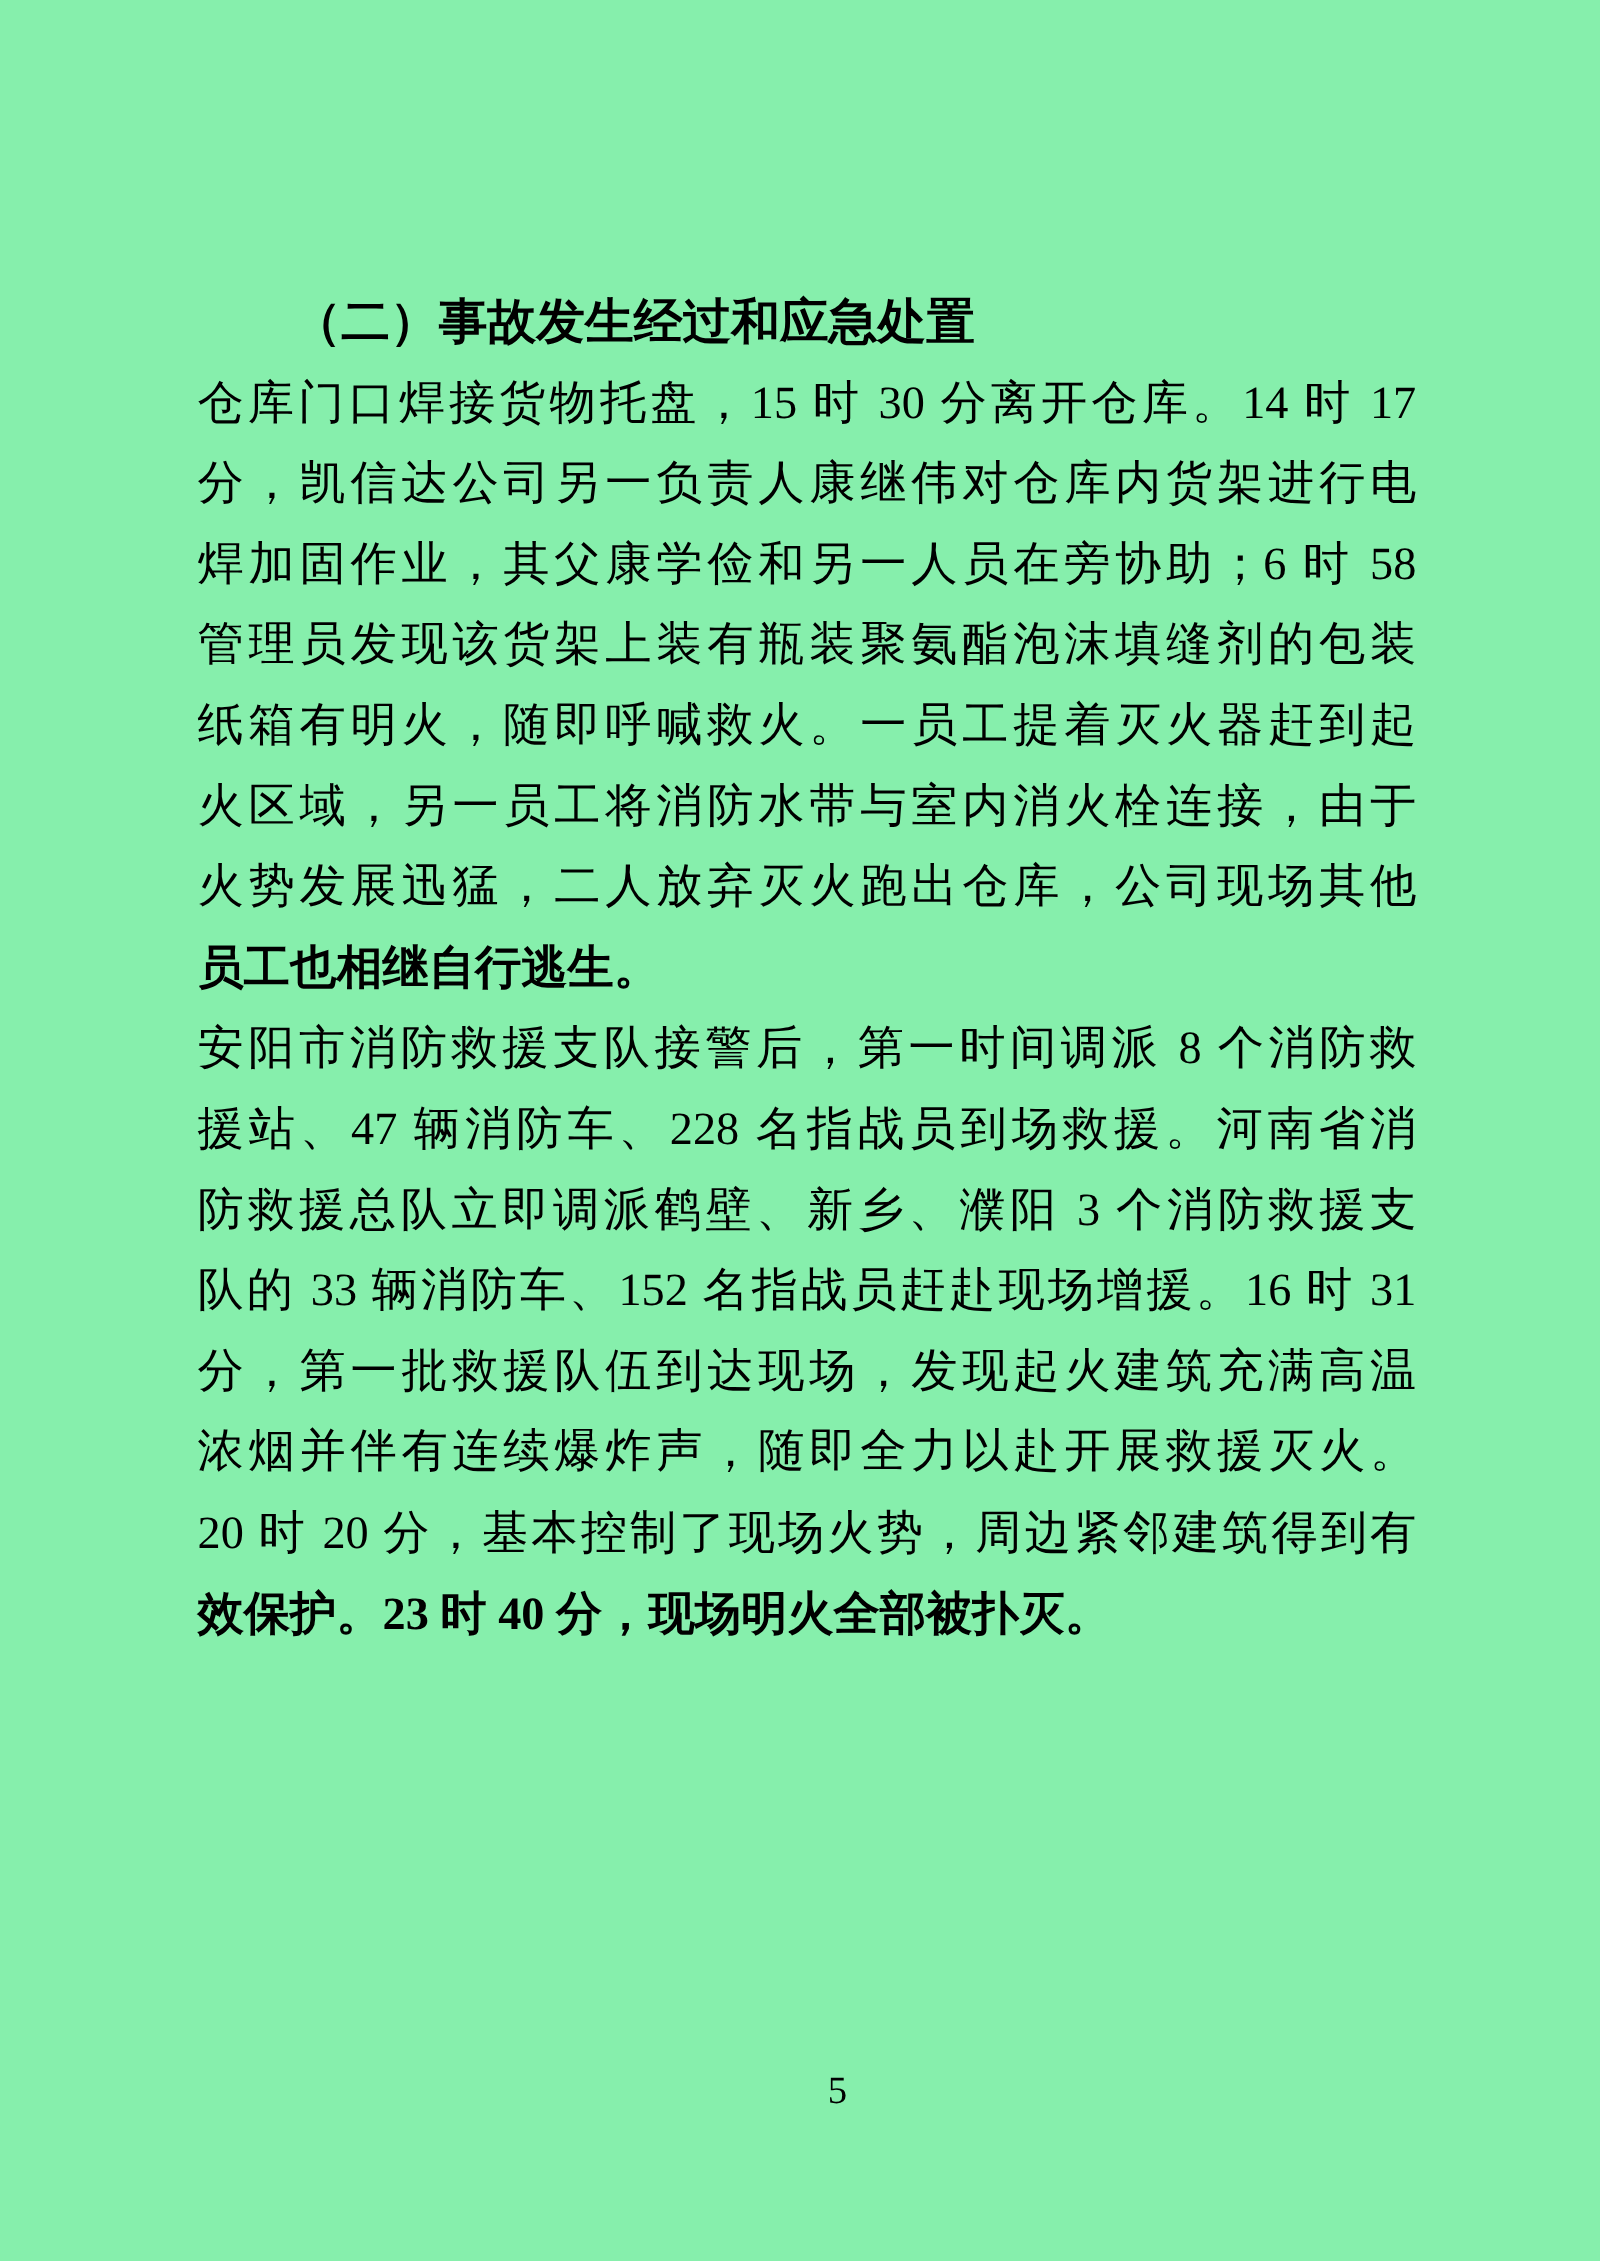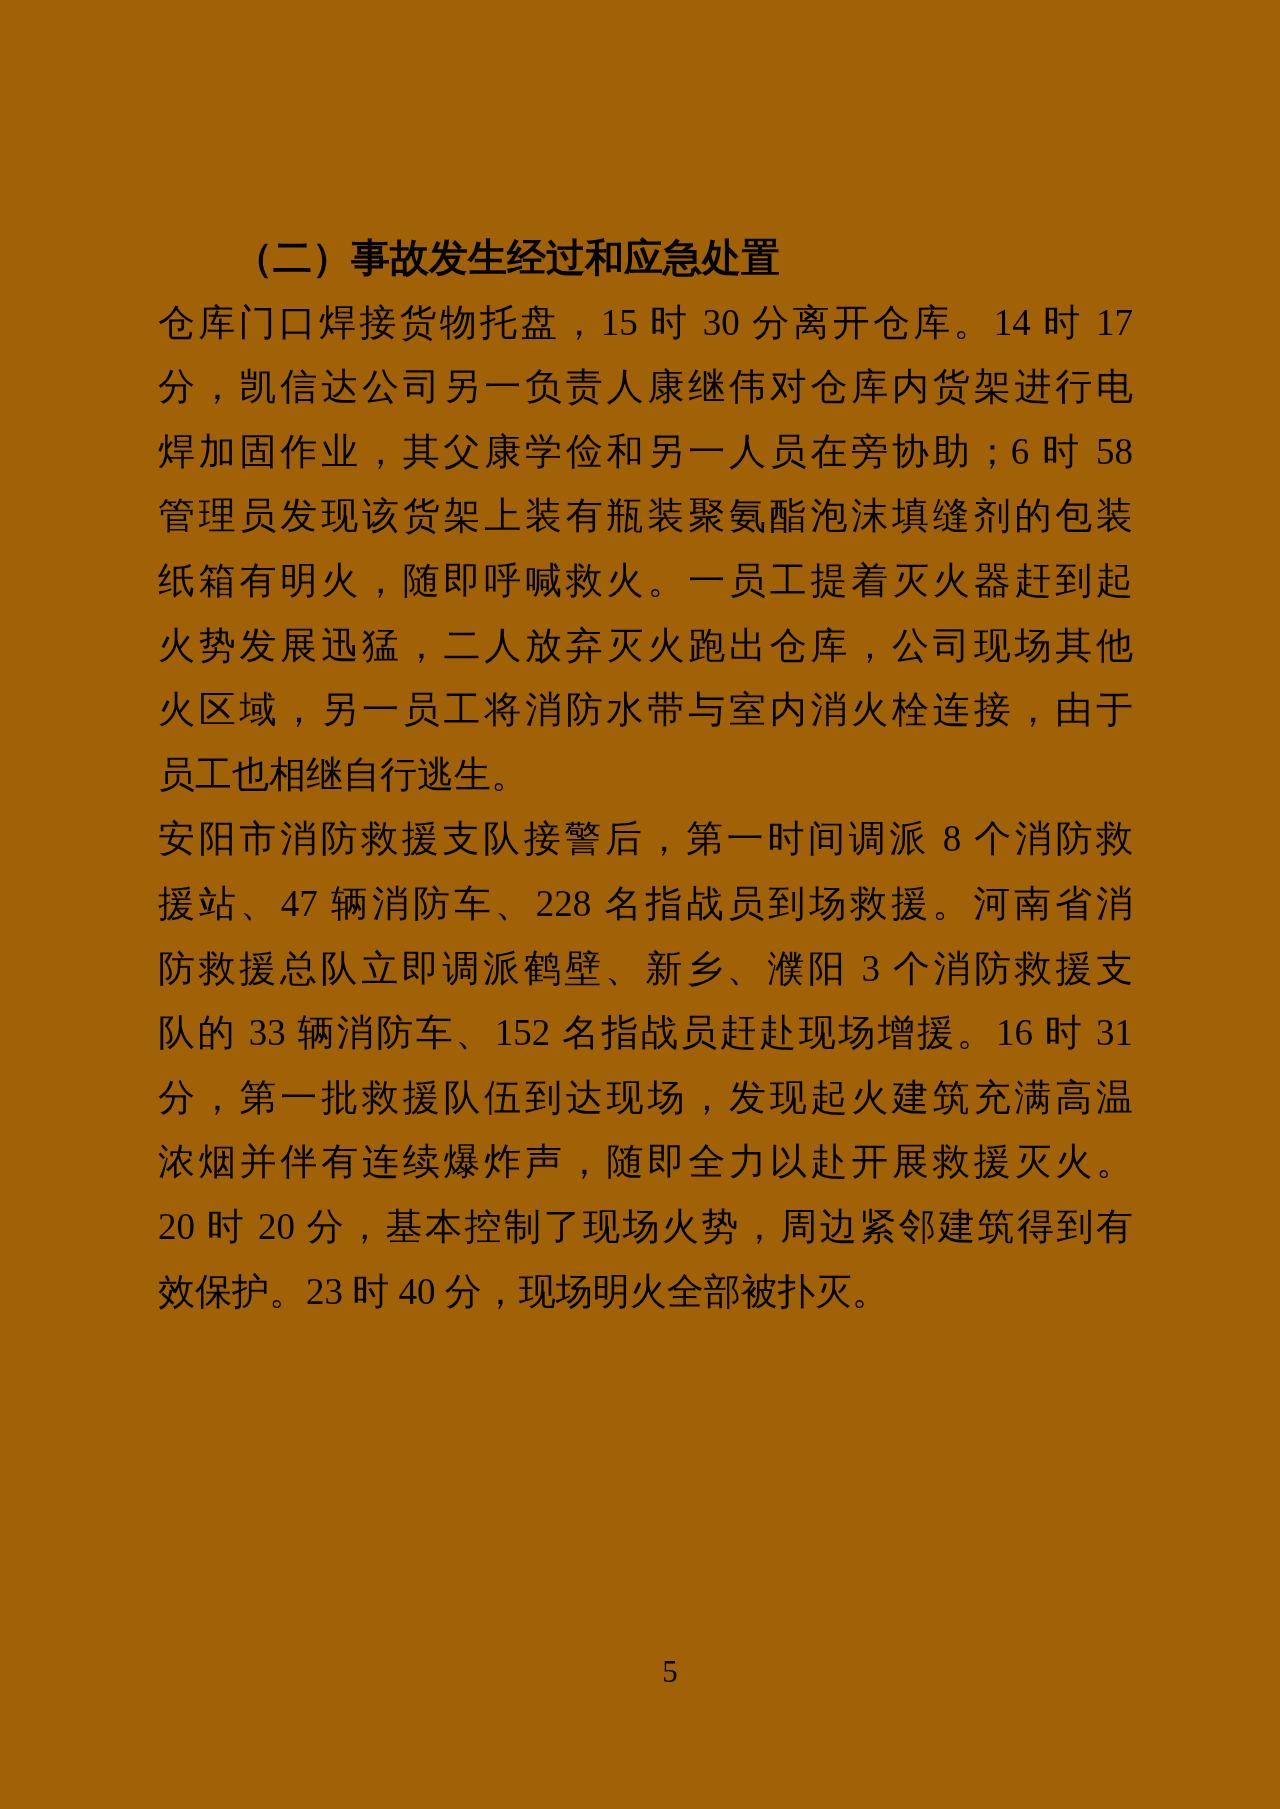--- a/index.html
+++ b/index.html
@@ -4,21 +4,21 @@
 <style>
   html, body {
     margin: 0;
     padding: 0;
     background: #ffffff;
   }
   .page {
     position: relative;
     width: 1280px;
     height: 1809px;
-    background: #a16207;
+    background: #86efac;
     color: #000000;
     font-family: "Liberation Serif", "DejaVu Serif", serif;
     overflow: hidden;
   }
   .content {
     position: absolute;
     left: 158px;
     top: 226px;
     width: 975px;
   }
@@ -26,20 +26,21 @@
     font-size: 37px;
     line-height: 64.6px;
     height: 64.6px;
     white-space: nowrap;
     text-align: justify;
     text-align-last: justify;
   }
   .line.para-end {
     text-align: left;
     text-align-last: left;
+    font-weight: bold;
   }
   .line.indent {
     text-indent: 76px;
   }
   .heading {
     font-weight: bold;
     font-size: 39px;
     text-align: left;
     text-align-last: left;
   }
@@ -60,22 +61,22 @@
 <div class="page">
   <div class="content">
 
     <div class="line heading indent">（二）事故发生经过和应急处置</div>
 
     <div class="line">仓库门口焊接货物托盘，15 时 30 分离开仓库。14 时 17</div>
     <div class="line">分，凯信达公司另一负责人康继伟对仓库内货架进行电</div>
     <div class="line">焊加固作业，其父康学俭和另一人员在旁协助；6 时 58</div>
     <div class="line">管理员发现该货架上装有瓶装聚氨酯泡沫填缝剂的包装</div>
     <div class="line">纸箱有明火，随即呼喊救火。一员工提着灭火器赶到起</div>
+    <div class="line">火区域，另一员工将消防水带与室内消火栓连接，由于</div>
     <div class="line">火势发展迅猛，二人放弃灭火跑出仓库，公司现场其他</div>
-    <div class="line">火区域，另一员工将消防水带与室内消火栓连接，由于</div>
     <div class="line para-end">员工也相继自行逃生。</div>
 
     <div class="line">安阳市消防救援支队接警后，第一时间调派 8 个消防救</div>
     <div class="line">援站、47 辆消防车、228 名指战员到场救援。河南省消</div>
     <div class="line">防救援总队立即调派鹤壁、新乡、濮阳 3 个消防救援支</div>
     <div class="line">队的 33 辆消防车、152 名指战员赶赴现场增援。16 时 31</div>
     <div class="line">分，第一批救援队伍到达现场，发现起火建筑充满高温</div>
     <div class="line">浓烟并伴有连续爆炸声，随即全力以赴开展救援灭火。</div>
     <div class="line">20 时 20 分，基本控制了现场火势，周边紧邻建筑得到有</div>
     <div class="line para-end">效保护。23 时 40 分，现场明火全部被扑灭。</div>

